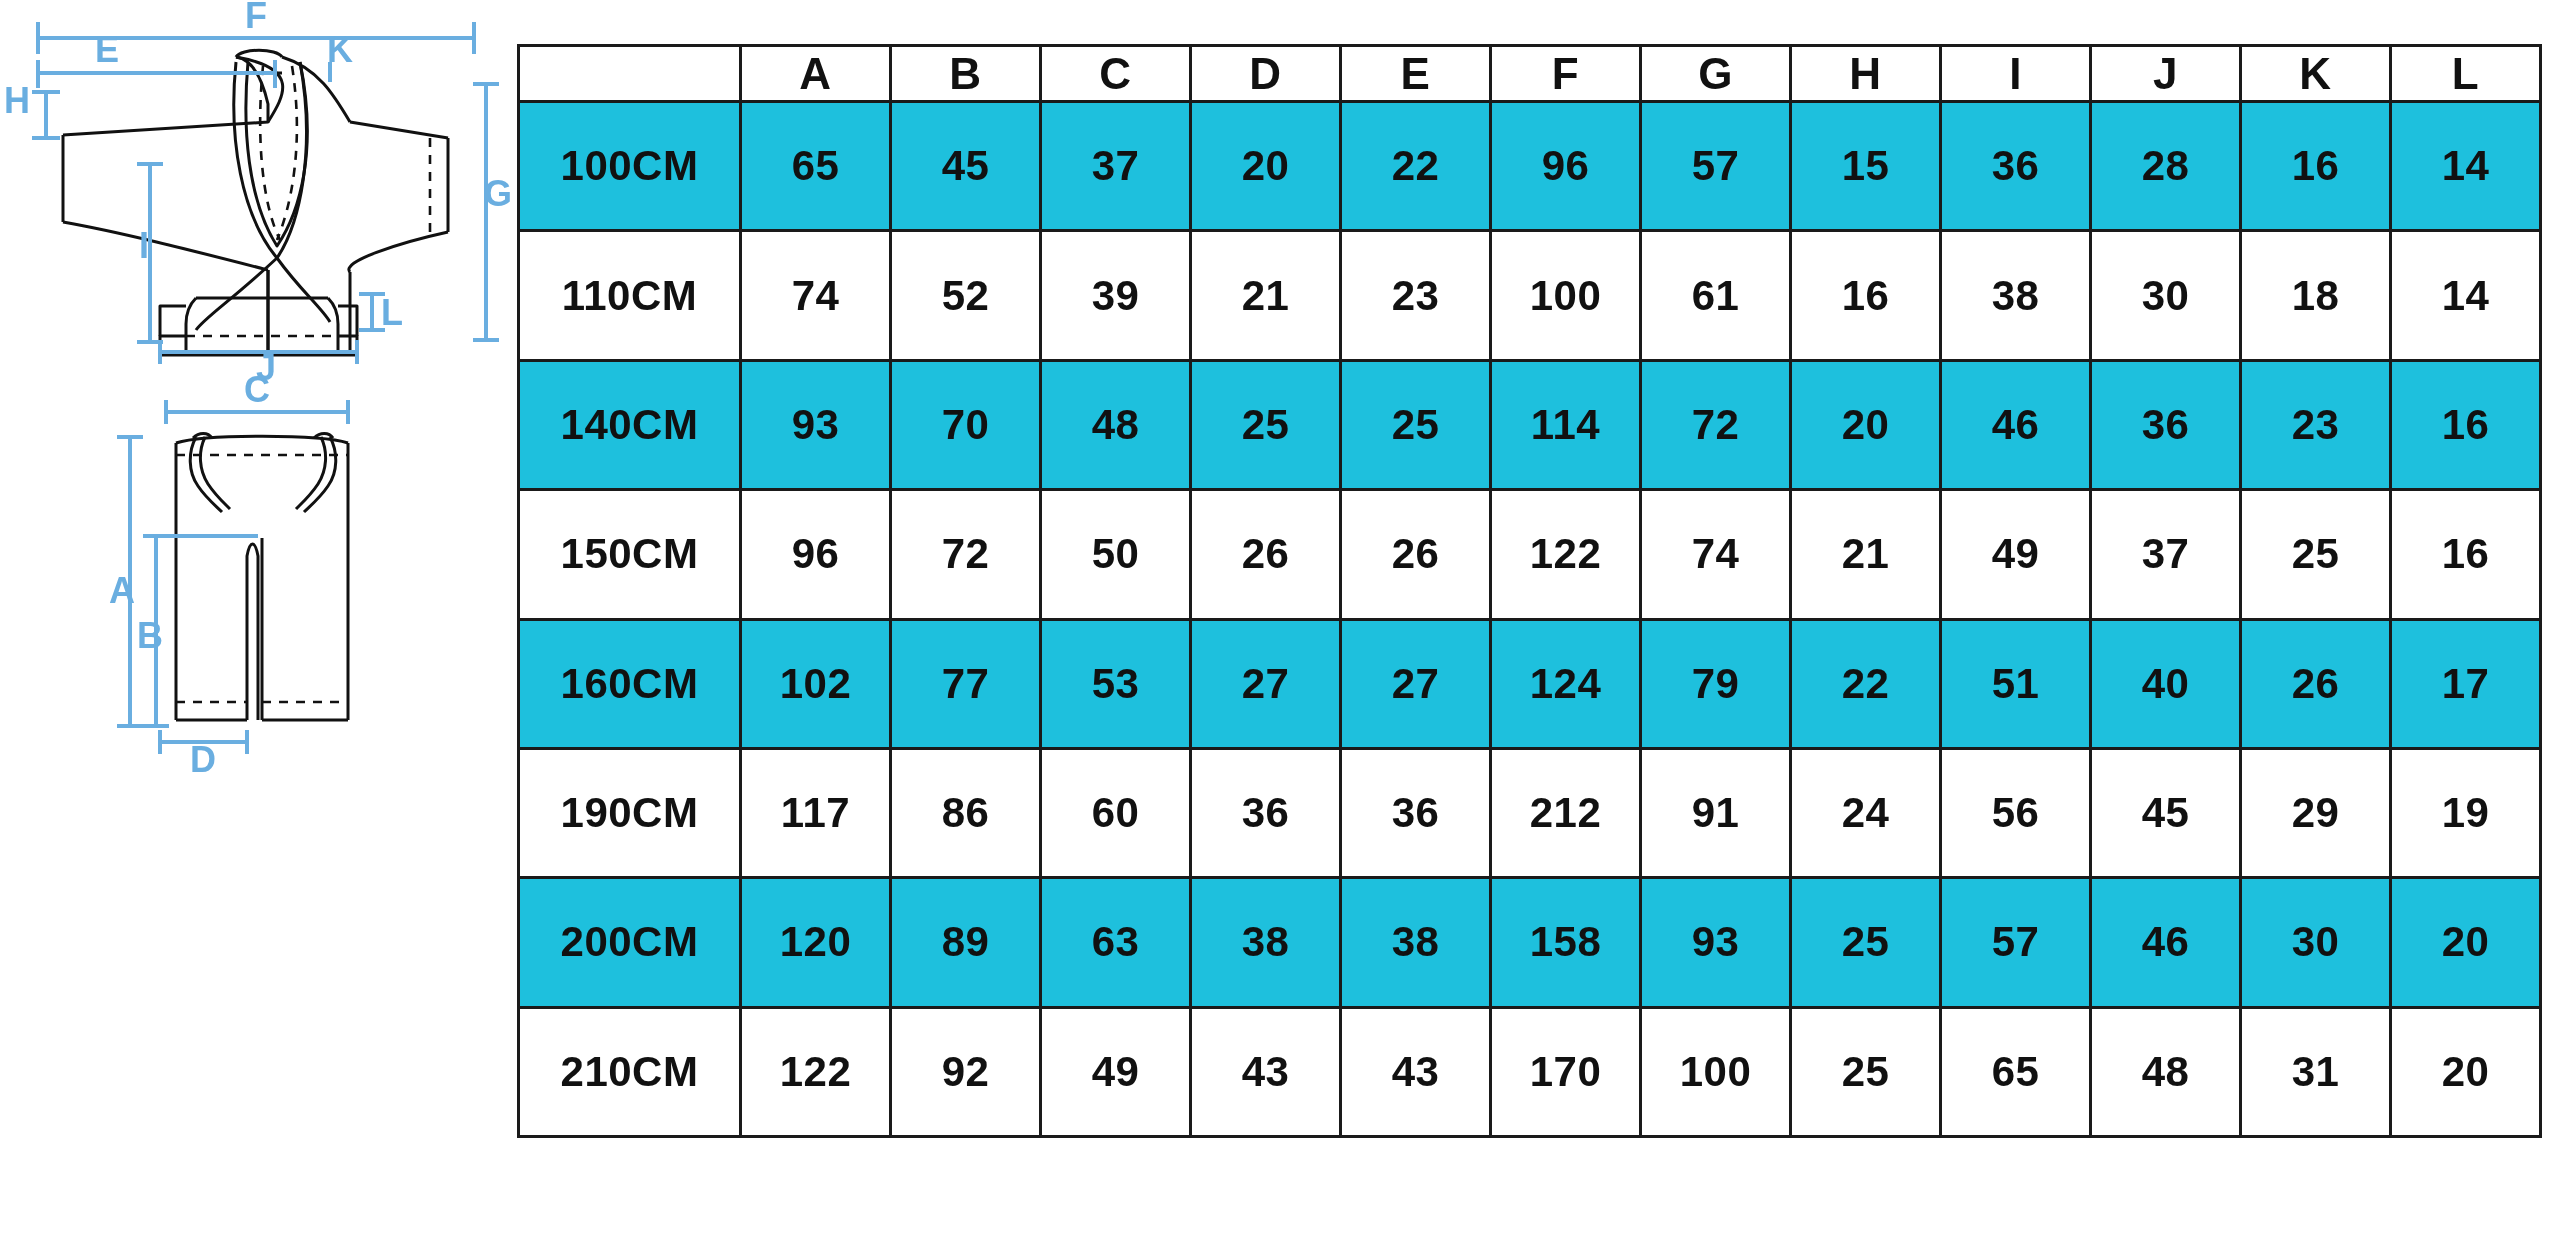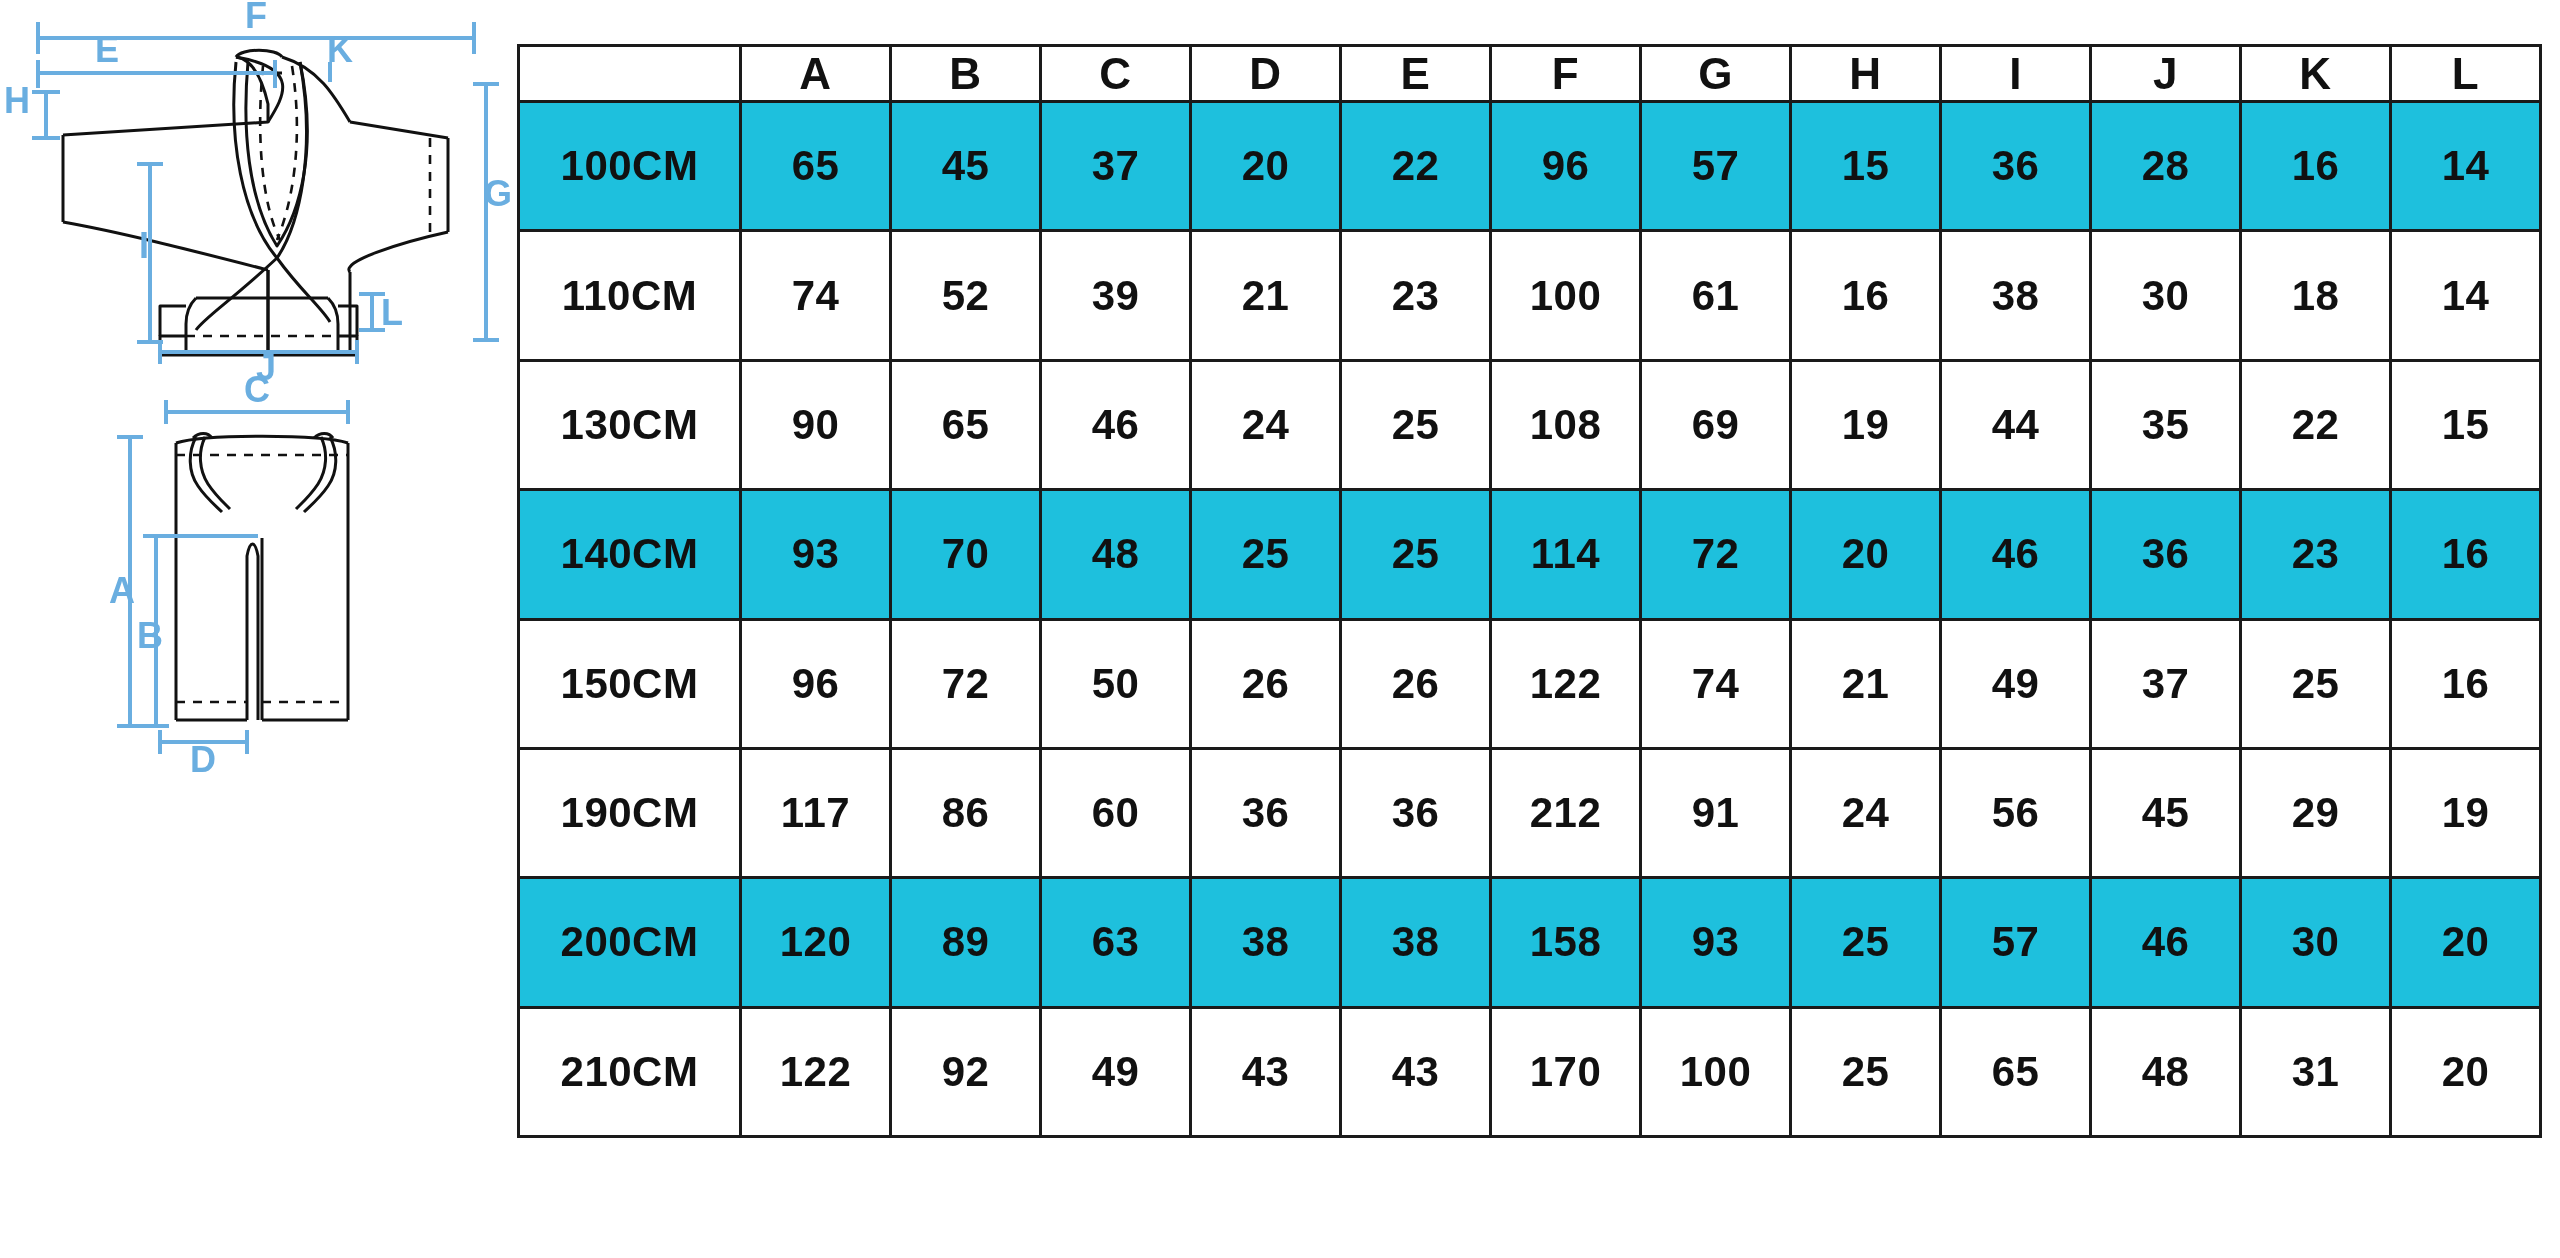--- a/index.html
+++ b/index.html
@@ -242,35 +242,20 @@
             <td>21</td>
             <td>23</td>
             <td>100</td>
             <td>61</td>
             <td>16</td>
             <td>38</td>
             <td>30</td>
             <td>18</td>
             <td>14</td>
           </tr>
-          <tr class="band-off">
-            <td class="size-label">130CM</td>
-            <td>90</td>
-            <td>65</td>
-            <td>46</td>
-            <td>24</td>
-            <td>25</td>
-            <td>108</td>
-            <td>69</td>
-            <td>19</td>
-            <td>44</td>
-            <td>35</td>
-            <td>22</td>
-            <td>15</td>
-          </tr>
           <tr class="band-on">
             <td class="size-label">140CM</td>
             <td>93</td>
             <td>70</td>
             <td>48</td>
             <td>25</td>
             <td>25</td>
             <td>114</td>
             <td>72</td>
             <td>20</td>
@@ -286,20 +271,35 @@
             <td>50</td>
             <td>26</td>
             <td>26</td>
             <td>122</td>
             <td>74</td>
             <td>21</td>
             <td>49</td>
             <td>37</td>
             <td>25</td>
             <td>16</td>
+          </tr>
+          <tr class="band-on">
+            <td class="size-label">160CM</td>
+            <td>102</td>
+            <td>77</td>
+            <td>53</td>
+            <td>27</td>
+            <td>27</td>
+            <td>124</td>
+            <td>79</td>
+            <td>22</td>
+            <td>51</td>
+            <td>40</td>
+            <td>26</td>
+            <td>17</td>
           </tr>
           <tr class="band-off">
             <td class="size-label">190CM</td>
             <td>117</td>
             <td>86</td>
             <td>60</td>
             <td>36</td>
             <td>36</td>
             <td>212</td>
             <td>91</td>

